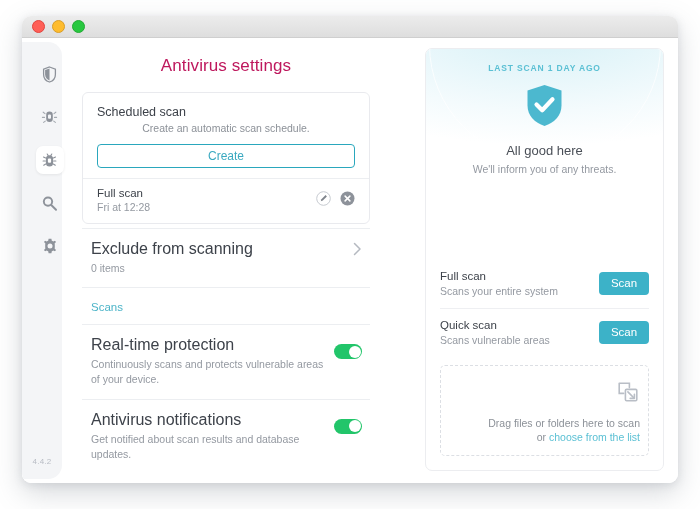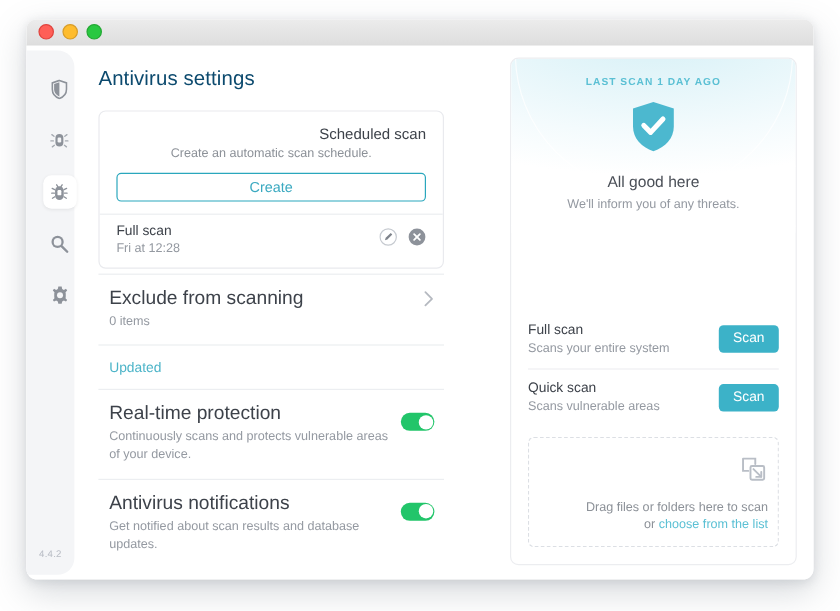--- a/index.html
+++ b/index.html
@@ -110,39 +110,40 @@
   #left-col {
     width: 288px;
     flex: 0 0 288px;
     display: flex;
     flex-direction: column;
     min-width: 0;
   }
 
   #page-title {
     font-size: 17px;
-    color: #0c4a6e;
+    color: #be185d;
     font-weight: 400;
     margin: 8px 0 16px 0;
     letter-spacing: 0.1px;
+    text-align: center;
   }
 
   .settings-card {
     border: 1px solid #e9eaee;
     border-radius: 6px;
     background: #fff;
     box-sizing: border-box;
   }
 
   .sched-block {
     padding: 12px 14px 10px 14px;
     border-bottom: 1px solid #eceef1;
   }
   .sched-title {
-    text-align: right;
+    text-align: left;
     font-size: 12.5px;
     color: #3d424a;
     margin-bottom: 3px;
   }
   .sched-sub {
     text-align: center;
     font-size: 10.5px;
     color: #8c9198;
     margin-bottom: 10px;
   }
@@ -422,21 +423,21 @@
             <span class="chevron">
               <svg width="9" height="14" viewBox="0 0 9 14">
                 <polyline points="1.5,1.5 7,7 1.5,12.5" fill="none" stroke="#b5b9c0" stroke-width="1.5" stroke-linecap="round" stroke-linejoin="round"></polyline>
               </svg>
             </span>
           </div>
         </div>
 
         <div class="list-row">
           <div class="row-right">
-            <span class="link-action" style="padding-right:6px;">Updated</span>
+            <span class="link-action" style="padding-right:6px;">Scans</span>
           </div>
         </div>
 
         <div class="list-row">
           <div class="row-main">
             <div class="row-title">Real-time protection</div>
             <div class="row-sub">Continuously scans and protects vulnerable areas of your device.</div>
           </div>
           <div class="row-right" style="padding-top:8px;">
             <div class="toggle">

